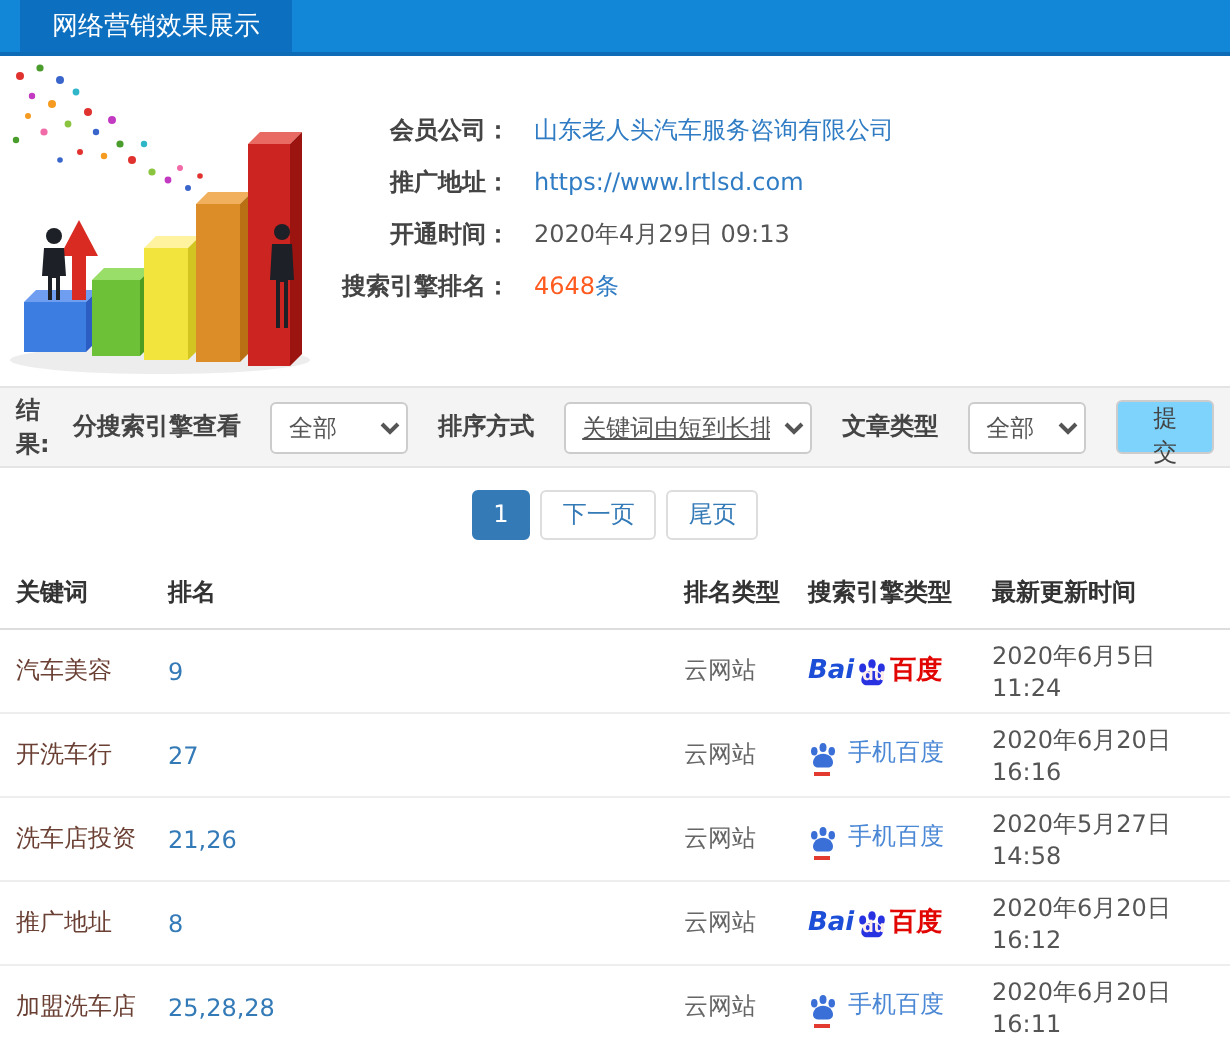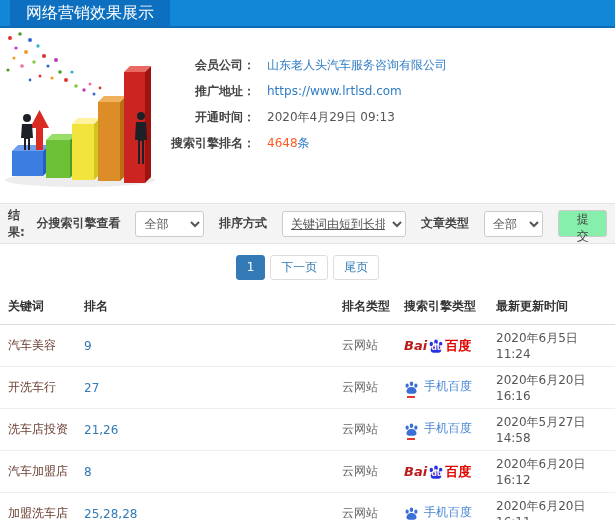--- a/index.html
+++ b/index.html
@@ -9,49 +9,49 @@
     font-family:"DejaVu Sans","Liberation Sans",sans-serif;
     font-size:12px; color:#555;
   }
   
   .topbar {
     height:28px; background:#1287d8; border-bottom:2px solid #0d6cb5;
     display:flex; align-items:stretch;
   }
   .topbar-title {
     margin-left:10px; padding:0 16px; background:#0c6fbf;
-    color:#fff; font-size:16px; display:flex; align-items:center;
+    color:#fff; font-size:13px; display:flex; align-items:center;
   }
   
   .info-section { height:163px; display:flex; background:#fff; }
   .illu { width:160px; height:160px; flex:0 0 160px; }
   .info-rows { flex:1; padding-top:24px; }
   .info-row { display:flex; height:26px; align-items:center; }
   .info-label { width:95px; text-align:right; font-weight:bold; color:#444; flex:0 0 95px; }
   .info-value { margin-left:12px; color:#555; }
   a.blue-link { color:#2f7cc4; text-decoration:none; }
   .count-orange { color:#ff5a1f;text-align:center; }
   .count-suffix { color:#2f7cc4; }
   
   .filter-strip {
-    margin-top:12px; height:41px; background:#f4f4f4;
+    margin-top:2px; height:41px; background:#f4f4f4;
     border-top:1px solid #e4e4e4; border-bottom:1px solid #e4e4e4;
     display:flex; align-items:center; padding:0 8px;
   }
   .filter-result-label { font-weight:bold; color:#444; }
   .filter-right { margin-left:auto; display:flex; align-items:center; gap:15px; }
   .filter-right .flabel { font-weight:bold; color:#444; white-space:nowrap; }
   select.fselect {
     height:26px; border:1px solid #ccc; border-radius:3px; background:#fff;
     font-size:12px; color:#555; padding:0 4px;
     font-family:"DejaVu Sans","Liberation Sans",sans-serif;
   }
   .sel-engine { width:72px; } .sel-sort { width:124px;text-decoration:underline; } .sel-article { width:62px; }
   .submit-btn {
-    height:27px; padding:0 12px; background:#86efac; border:1px solid #ccc;
+    height:27px; padding:0 12px; background:#7dd3fc; border:1px solid #ccc;
     border-radius:3px; font-size:12px; color:#444; cursor:pointer;
     font-family:"DejaVu Sans","Liberation Sans",sans-serif;
   }
   
   .pagination { height:46px; display:flex; align-items:center; justify-content:center; gap:5px; }
   .page-btn {
     min-width:26px; height:25px; padding:0 10px; display:flex; align-items:center; justify-content:center;
     border:1px solid #ddd; border-radius:3px; background:#fff; color:#337ab7; cursor:pointer; font-size:12px;
   }
   .page-btn.active { background:#337ab7; border-color:#337ab7; color:#fff; }
@@ -64,21 +64,21 @@
   .rank-table td { padding:5px 4px; border-bottom:1px solid #eee; font-size:12px; height:26px; }
   .col-kw { width:80px; } .col-rank { width:258px; } .col-type { width:62px; }
   .col-engine { width:92px; } .col-date { width:auto; }
   td.kw { color:#6b4034; }
   td.rank a { color:#337ab7; text-decoration:none; }
   td.rtype { color:#666; }
   td.date { color:#555; }
   .pad-left { padding-left:8px !important; }
   
   .logo-baidu { display:inline-flex; align-items:center; font-weight:bold; font-size:13px; line-height:1; }
-  .logo-baidu .bai { color:#b91c1c; font-style:italic; }
+  .logo-baidu .bai { color:#1d4ed8; font-style:italic; }
   .logo-baidu .pawwrap { position:relative; width:16px; height:16px; color:#2932e1; margin:0 1px; }
   .logo-baidu .pawwrap svg { width:16px; height:16px; display:block; }
   .logo-baidu .du {
     position:absolute; left:3px; top:6px; font-size:8px; font-style:normal;
     color:#ffeceb; font-weight:bold;
   }
   .logo-baidu .bdcn { color:#e10602; }
   .logo-mbaidu { display:inline-flex; align-items:flex-end; gap:5px; font-size:12px; }
   .logo-mbaidu .pawwrap { position:relative; width:15px; height:15px; color:#3a6fd8; }
   .logo-mbaidu .pawwrap svg { width:15px; height:15px; display:block; }
@@ -272,21 +272,21 @@
                 <ellipse cx="19" cy="9" rx="2.6" ry="3.4" fill="currentColor"></ellipse>
                 <path d="M12 11c-4.5 0-8 3.2-8 7 0 2.4 1.8 4 4.2 4h7.6c2.4 0 4.2-1.6 4.2-4 0-3.8-3.5-7-8-7z" fill="currentColor"></path>
               </svg>
               <i class="redbar"></i>
             </span>
             <span class="mtext">手机百度</span>
           </span></td>
         <td class="date">2020年5月27日 14:58</td>
       </tr>
       <tr>
-        <td class="kw pad-left">汽车加盟店</td>
+        <td class="kw pad-left">推广地址</td>
         <td class="rank"><a href="#">8</a></td>
         <td class="rtype">云网站</td>
         <td class="engine"><span class="logo-baidu">
             <span class="bai">Bai</span>
             <span class="pawwrap">
               <svg viewBox="0 0 24 24">
                 <ellipse cx="5" cy="9" rx="2.6" ry="3.4" fill="currentColor"></ellipse>
                 <ellipse cx="12" cy="6" rx="2.8" ry="3.6" fill="currentColor"></ellipse>
                 <ellipse cx="19" cy="9" rx="2.6" ry="3.4" fill="currentColor"></ellipse>
                 <path d="M12 11c-4.5 0-8 3.2-8 7 0 2.4 1.8 4 4.2 4h7.6c2.4 0 4.2-1.6 4.2-4 0-3.8-3.5-7-8-7z" fill="currentColor"></path>

